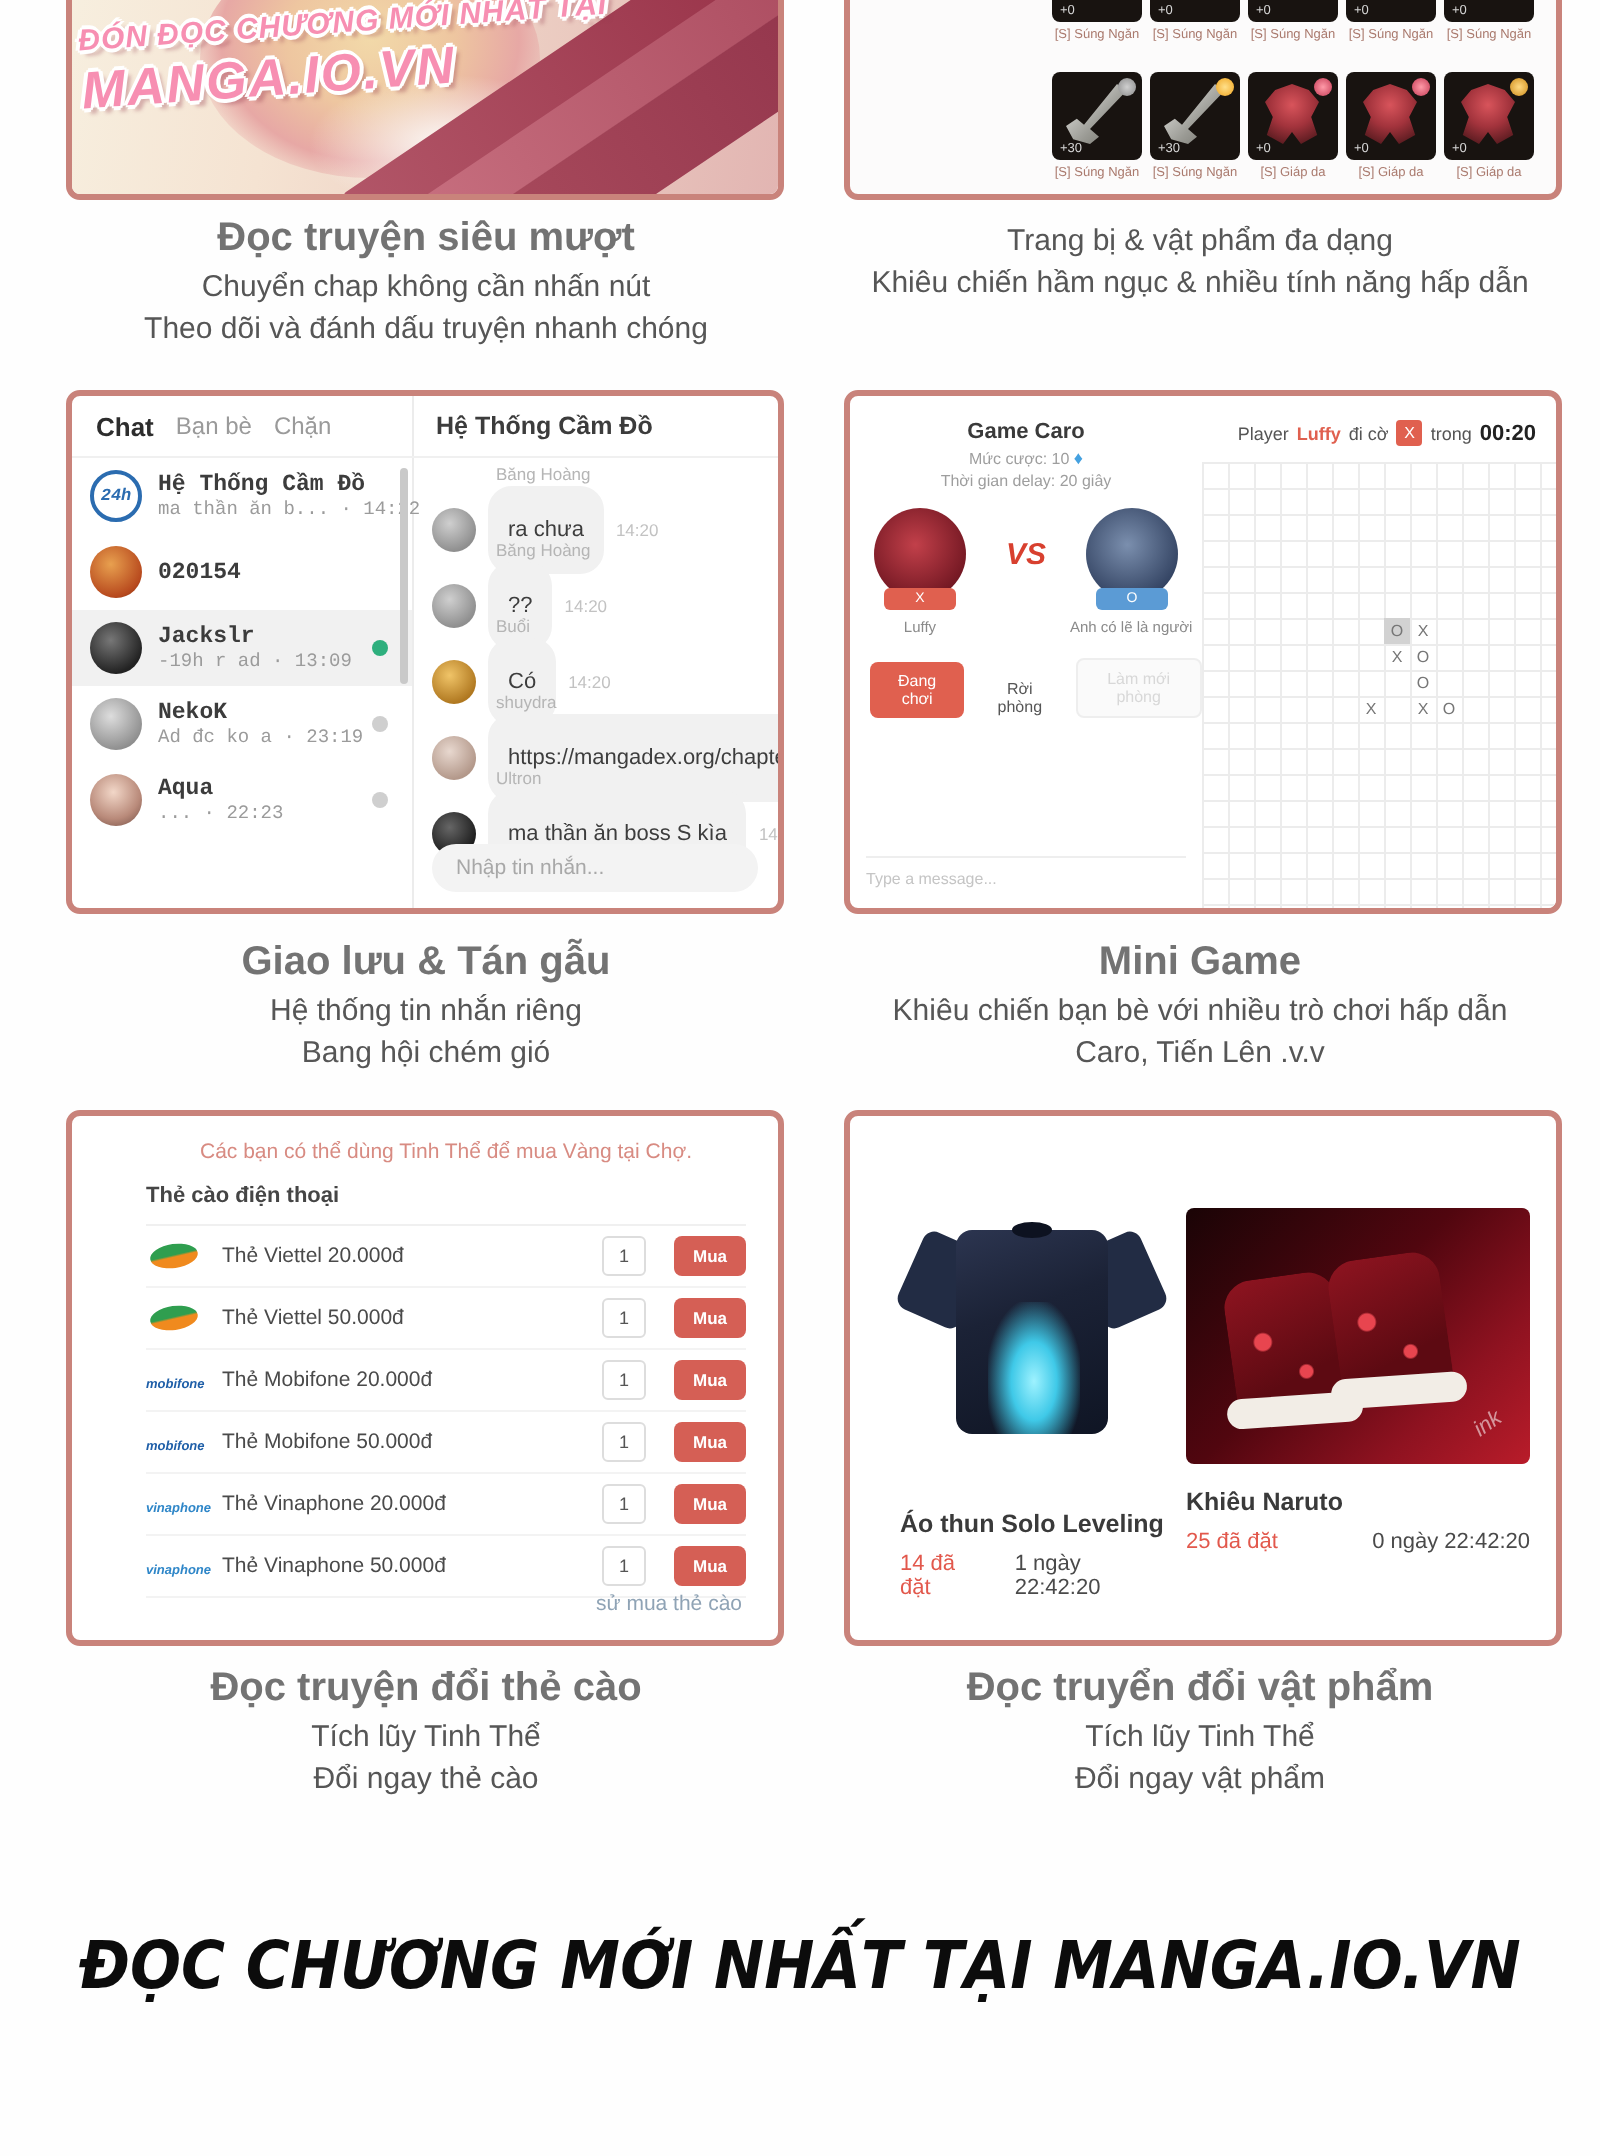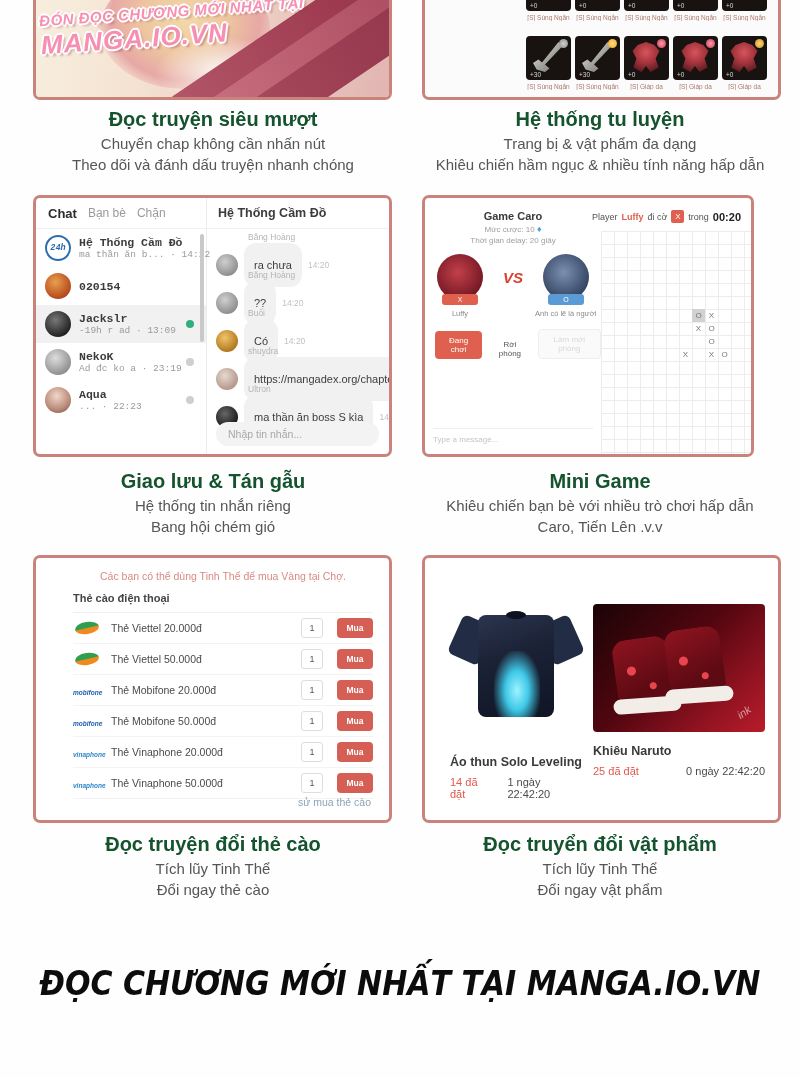--- a/index.html
+++ b/index.html
@@ -47,21 +47,21 @@
   .badge{position:absolute;right:3px;top:3px;width:9px;height:9px;border-radius:50%;display:block;}
   .badge.gear{background:radial-gradient(#cfcfcf,#8a8a8a);}
   .badge.sun{background:radial-gradient(#ffe08a,#f0a41f);}
   .badge.red{background:radial-gradient(#ff9aa8,#c43b55);}
   .badge.coin{background:radial-gradient(#ffd981,#cf8c1a);}
 
   
   .caption{position:absolute;text-align:center;}
   .cap-left{left:23px;width:380px;}
   .cap-right{left:405px;width:390px;}
-  .caption h3{margin:0;font-size:20px;font-weight:bold;color:#14532d;}
+  .caption h3{margin:0;font-size:20px;font-weight:bold;color:#737373;}
   .caption p{margin:4px 0 0;font-size:15px;color:#565656;}
   .c1,.c2{top:108px;} .c3,.c4{top:470px;} .c5,.c6{top:833px;}
 
   
   .p-chat{left:33px;top:195px;width:359px;height:262px;}
   .chat-left{position:absolute;left:0;top:0;width:170px;height:100%;border-right:1px solid #ececec;}
   .chat-tabs{height:30px;display:flex;align-items:center;gap:11px;padding-left:12px;
              border-bottom:1px solid #f0f0f0;font-size:12px;color:#9a9a9a;}
   .chat-tabs span:first-of-type{color:#2d2d2d;font-weight:bold;font-size:13px;}
   .contact{height:38px;display:flex;align-items:center;padding:0 9px;gap:8px;position:relative;font-family:Liberation Mono, monospace;}
@@ -92,21 +92,21 @@
   .mv1{background:radial-gradient(circle at 40% 35%,#cfcfcf,#8f8f8f 72%);}
   .mv2{background:radial-gradient(circle at 40% 35%,#f0c468,#b07820 72%);}
   .mv3{background:radial-gradient(circle at 40% 35%,#e8d8cf,#b3988a 72%);}
   .mv4{background:radial-gradient(circle at 40% 35%,#666,#1d1d1d 72%);}
   .bubble{background:#f1f1f1;border-radius:12px;padding:16px 10px;font-size:11px;color:#3d3d3d;white-space:nowrap;text-align:right;}
   .mtime{font-size:8.5px;color:#c2c2c2;}
   .chat-input{position:absolute;left:10px;right:10px;bottom:8px;height:24px;background:#f3f3f3;
               border-radius:12px;line-height:24px;padding-left:12px;font-size:10.5px;color:#a8a8a8;}
 
   
-  .p-caro{left:422px;top:195px;width:332px;height:262px;}
+  .p-caro{left:422px;top:195px;width:359px;height:262px;}
   .caro-info{position:absolute;left:0;top:0;width:176px;height:100%;}
   .caro-title{margin-top:12px;text-align:center;font-size:11px;font-weight:bold;color:#3a3a3a;}
   .caro-sub{text-align:center;font-size:8px;color:#9e9e9e;margin-top:2px;}
   .diamond{color:#45a1e0;font-size:9px;}
   .vs-row{display:flex;justify-content:center;align-items:flex-start;gap:12px;margin-top:9px;}
   .pl{width:62px;text-align:center;}
   .pavatar{display:block;margin:0 auto;width:46px;height:46px;border-radius:50%;}
   .pavatar.red{background:radial-gradient(circle at 45% 40%,#c2404a,#6e1520 78%);}
   .pavatar.blue{background:radial-gradient(circle at 45% 40%,#7b8fae,#2f3f5e 78%);}
   .pmark{display:block;margin:-6px auto 0;width:36px;height:11px;line-height:11px;border-radius:3px;
@@ -295,21 +295,20 @@
         </div>
       </div>
   </section>
 
   <div class="caption cap-left c1">
     <h3>Đọc truyện siêu mượt</h3>
     <p>Chuyển chap không cần nhấn nút</p>
     <p>Theo dõi và đánh dấu truyện nhanh chóng</p>
   </div>
   <div class="caption cap-right c2">
-    <h3>Hệ thống tu luyện</h3>
     <p>Trang bị &amp; vật phẩm đa dạng</p>
     <p>Khiêu chiến hầm ngục &amp; nhiều tính năng hấp dẫn</p>
   </div>
 
   <section class="panel p-chat">
     <div class="chat-left">
       <div class="chat-tabs">
 
       <span class="chat-tab">Chat</span>
           <span class="chat-tab">Bạn bè</span>

